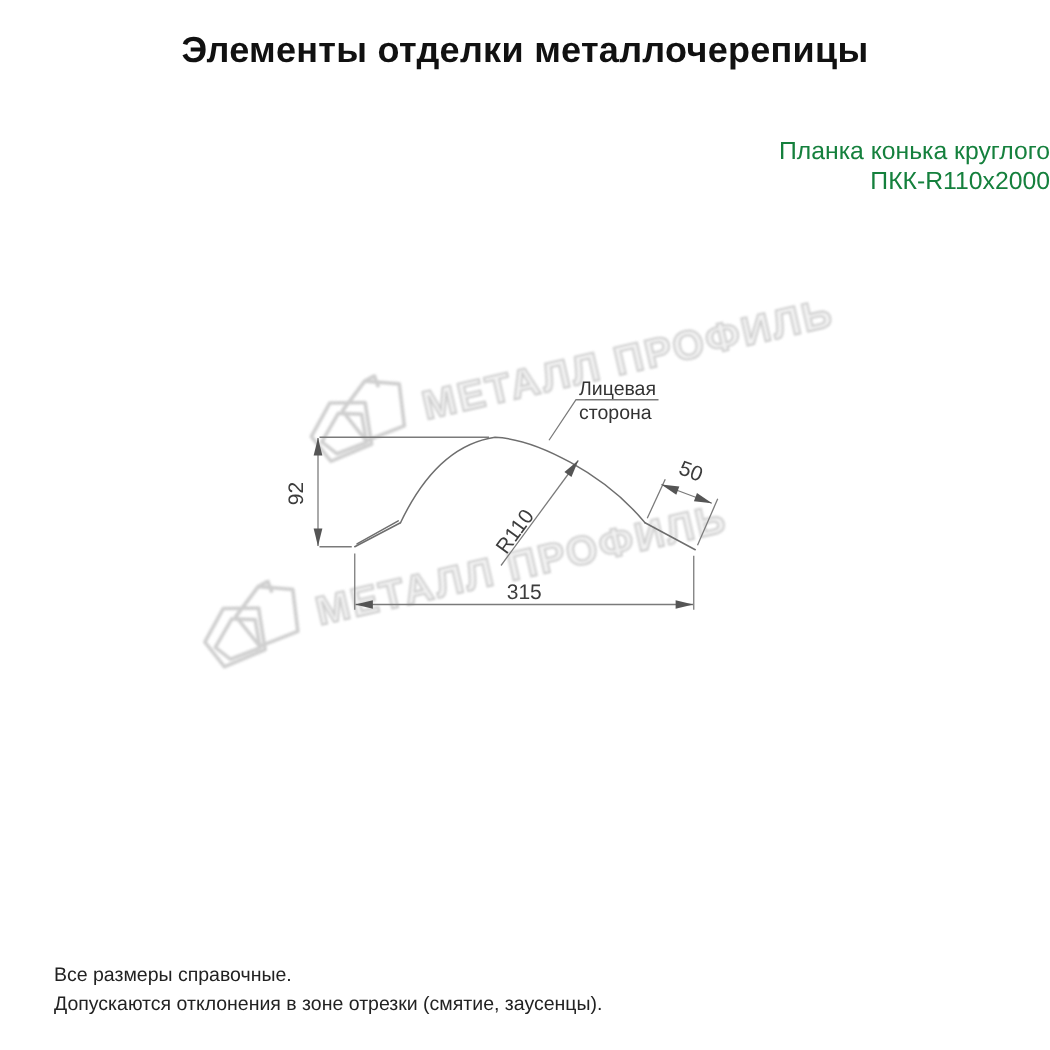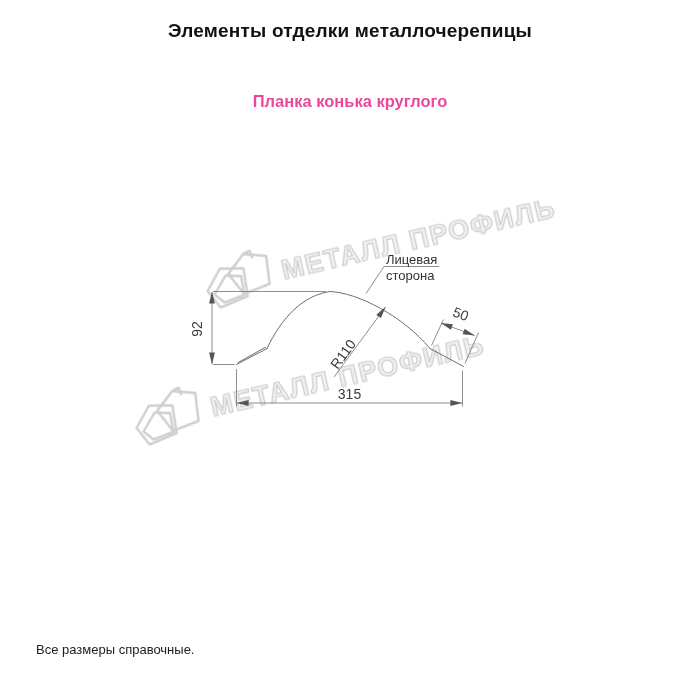--- a/index.html
+++ b/index.html
@@ -3,26 +3,26 @@
 <meta charset="utf-8">
 <style>
   html,body{margin:0;padding:0;}
   body{
     width:700px;height:700px;position:relative;overflow:hidden;
     background:#ffffff;
     font-family:"Liberation Sans",sans-serif;
   }
   .page-title{
     position:absolute;top:20px;left:0;width:700px;
-    text-align:center;font-size:19px;font-weight:bold;color:#111;
+    text-align:center;font-size:24px;font-weight:bold;color:#111;
     letter-spacing:0.2px;
   }
   .subtitle{
     position:absolute;top:91px;left:0;width:700px;
-    text-align:center;font-size:16.5px;font-weight:bold;color:#ec4899;
+    text-align:right;font-size:16.5px;font-weight:normal;color:#15803d;
     line-height:20px;
   }
   .drawing-svg{position:absolute;left:0;top:0;z-index:3;}
   .dim-text{fill:#3c3c3c;font-size:14px;font-family:"Liberation Sans",sans-serif;}
   .lbl-text{fill:#333;font-size:13px;font-family:"Liberation Sans",sans-serif;}
   .wm{
     position:absolute;display:flex;align-items:center;gap:7px;
     transform:rotate(-13deg);transform-origin:left center;
     filter:blur(0.6px);z-index:1;
   }
@@ -35,20 +35,21 @@
     font-size:13px;line-height:18.5px;color:#222;
   }
 </style>
 </head>
 <body>
 
 <div class="page-title">Элементы отделки металлочерепицы</div>
 
 <div class="subtitle">
   <div>Планка конька круглого</div>
+  <div>ПКК-R110х2000</div>
 </div>
 
 <div class="wm" style="left:203px;top:261px;">
   <svg width="74" height="56" viewBox="0 0 74 56">
     <g fill="none" stroke="#cfcfcf" stroke-width="2.4" stroke-linejoin="round">
       <path d="M4,31 L21,12 L44,17 L42,45 L13,50 Z"></path>
       <path d="M10,36 L25,20 L40,24 L39,43 L18,46 Z"></path>
       <path d="M28,19 L47,3 L69,10 L66,38 L39,42 Z"></path>
       <path d="M47,3 L54,1 L55,9"></path>
     </g>
@@ -105,13 +106,14 @@
   <text class="dim-text" x="349.5" y="399" text-anchor="middle">315</text>
   <text class="dim-text" transform="translate(459,318.5) rotate(21)" text-anchor="middle">50</text>
   <text class="dim-text" transform="translate(347,357) rotate(-54)" text-anchor="middle">R110</text>
 
   <text class="lbl-text" x="386" y="263.5">Лицевая</text>
   <text class="lbl-text" x="386" y="279.5">сторона</text>
 </svg>
 
 <div class="footnote">
   <div>Все размеры справочные.</div>
+  <div>Допускаются отклонения в зоне отрезки (смятие, заусенцы).</div>
 </div>
 
 </body></html>

